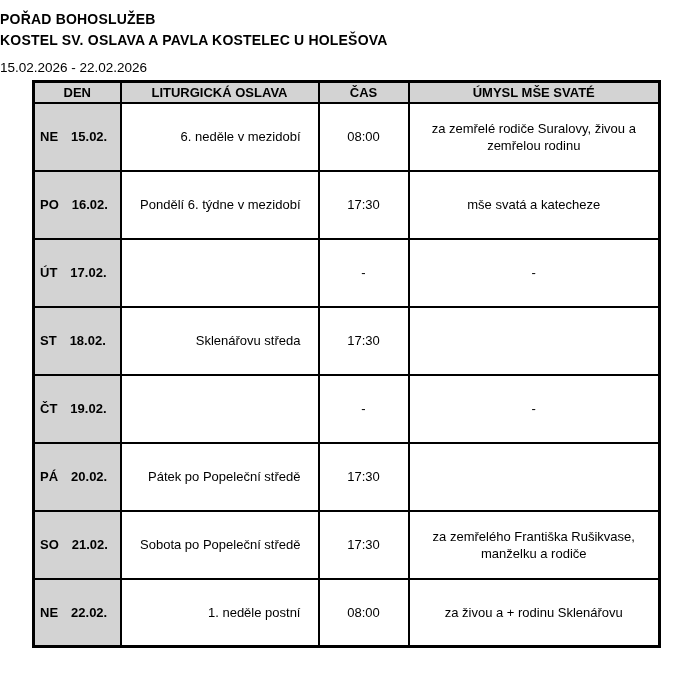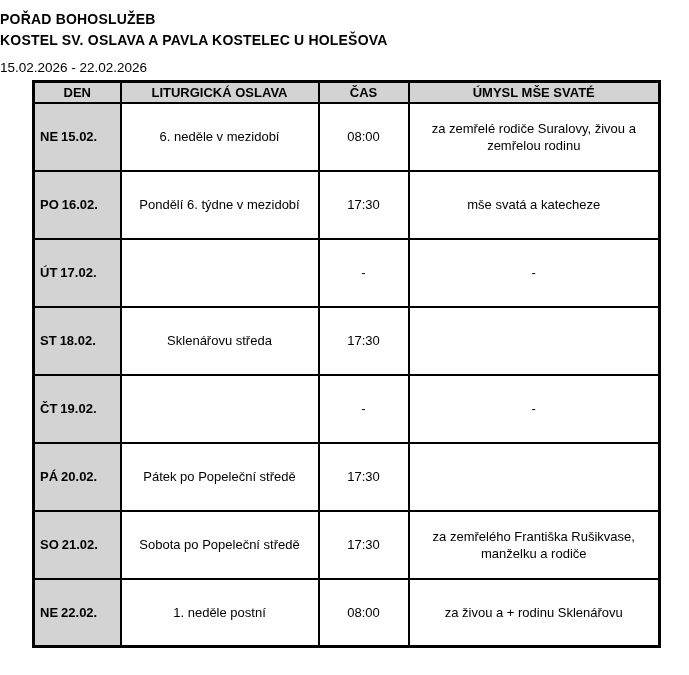--- a/index.html
+++ b/index.html
@@ -59,23 +59,23 @@
   }
   td.day-cell {
     background: var(--day-bg);
     font-weight: bold;
     text-align: left;
     vertical-align: middle;
     padding: 0 2px 0 5px;
     white-space: nowrap;
   }
   td.day-cell .day-abbr { display: inline-block; }
-  td.day-cell .day-date { display: inline-block; margin-left: 3px; }
+  td.day-cell .day-date { display: inline-block; margin-left: 13px; }
   td.celebration-cell {
-    text-align: center;
+    text-align: right;
     vertical-align: middle;
     padding: 2px 17px;
     line-height: 17px;
   }
   td.time-cell {
     text-align: center;
     vertical-align: middle;
     padding: 2px 2px;
   }
   td.intention-cell {

